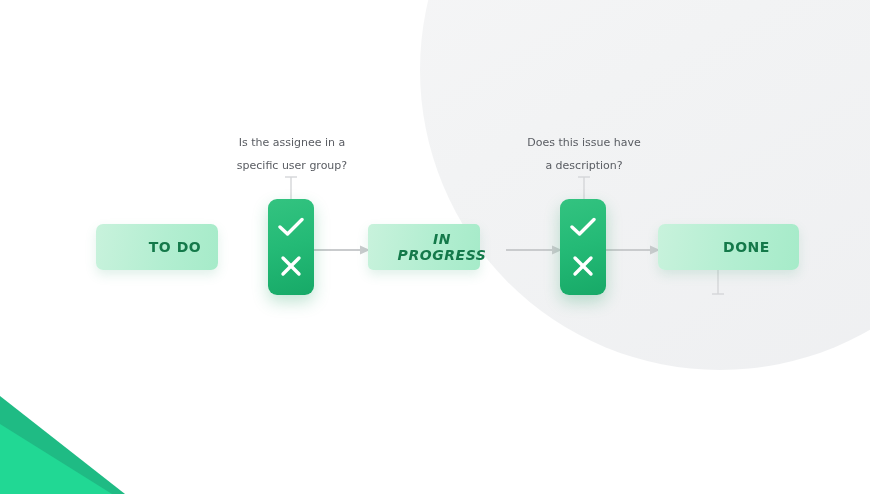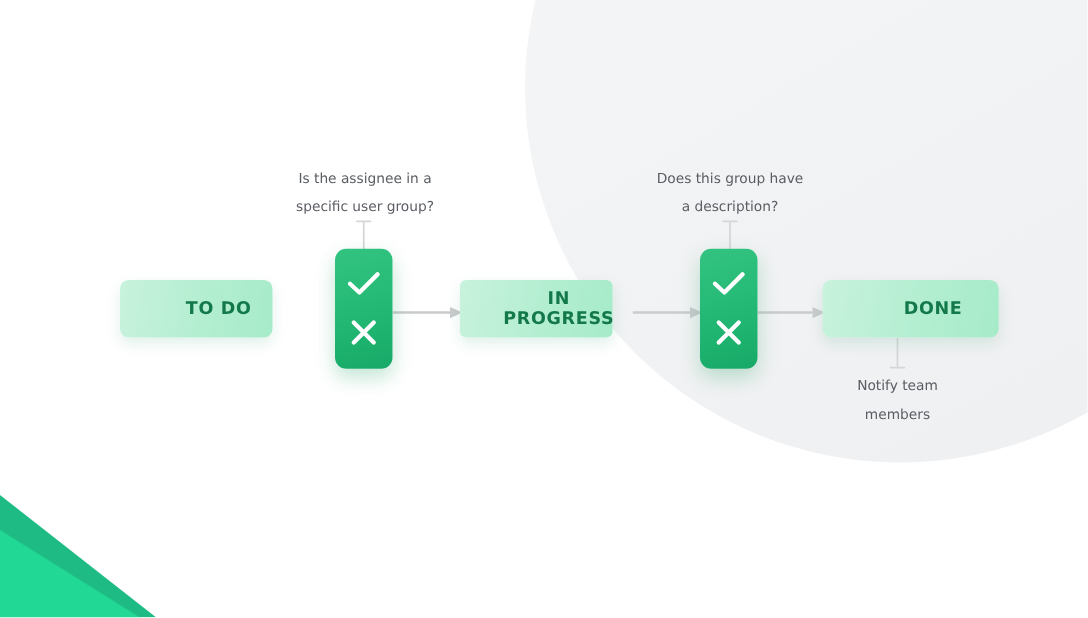--- a/index.html
+++ b/index.html
@@ -68,21 +68,21 @@
     background: linear-gradient(100deg, #c8f2dc 0%, #b3eed1 55%, #a6ebc9 100%);
     box-shadow: 0 5px 11px rgba(80, 170, 130, 0.17);
     color: #14794a;
     font-size: 14px;
     font-weight: bold;
     letter-spacing: 0.55px;
     text-align: center;
   }
 
   .status-box.todo      { left: 96px;  top: 224px; width: 122px; }
-  .status-box.inprog    { left: 368px; top: 224px; width: 122px; border-radius: 5px; }
+  .status-box.inprog    { left: 368px; top: 224px; width: 112px; border-radius: 5px; font-style: italic; }
   .status-box.done      { left: 658px; top: 224px; width: 141px; }
 
   
   .decision {
     width: 46px;
     height: 96px;
     top: 199px;
     border-radius: 9px;
     background: linear-gradient(165deg, #33c380 0%, #24ba76 48%, #17a967 100%);
     box-shadow: 0 7px 16px rgba(35, 160, 100, 0.28);
@@ -211,20 +211,18 @@
       </span>
     </div>
 
     <div class="node status-box done">
       <span>DONE</span>
     </div>
 
     <div class="label q1">Is the assignee in a
 specific user group?</div>
 
-    <div class="label q2">Does this group have
+    <div class="label q2">Does this issue have
 a description?</div>
 
-    <div class="label notify">Notify team
-members</div>
 
   </div>
 </div>
 
 </body></html>

